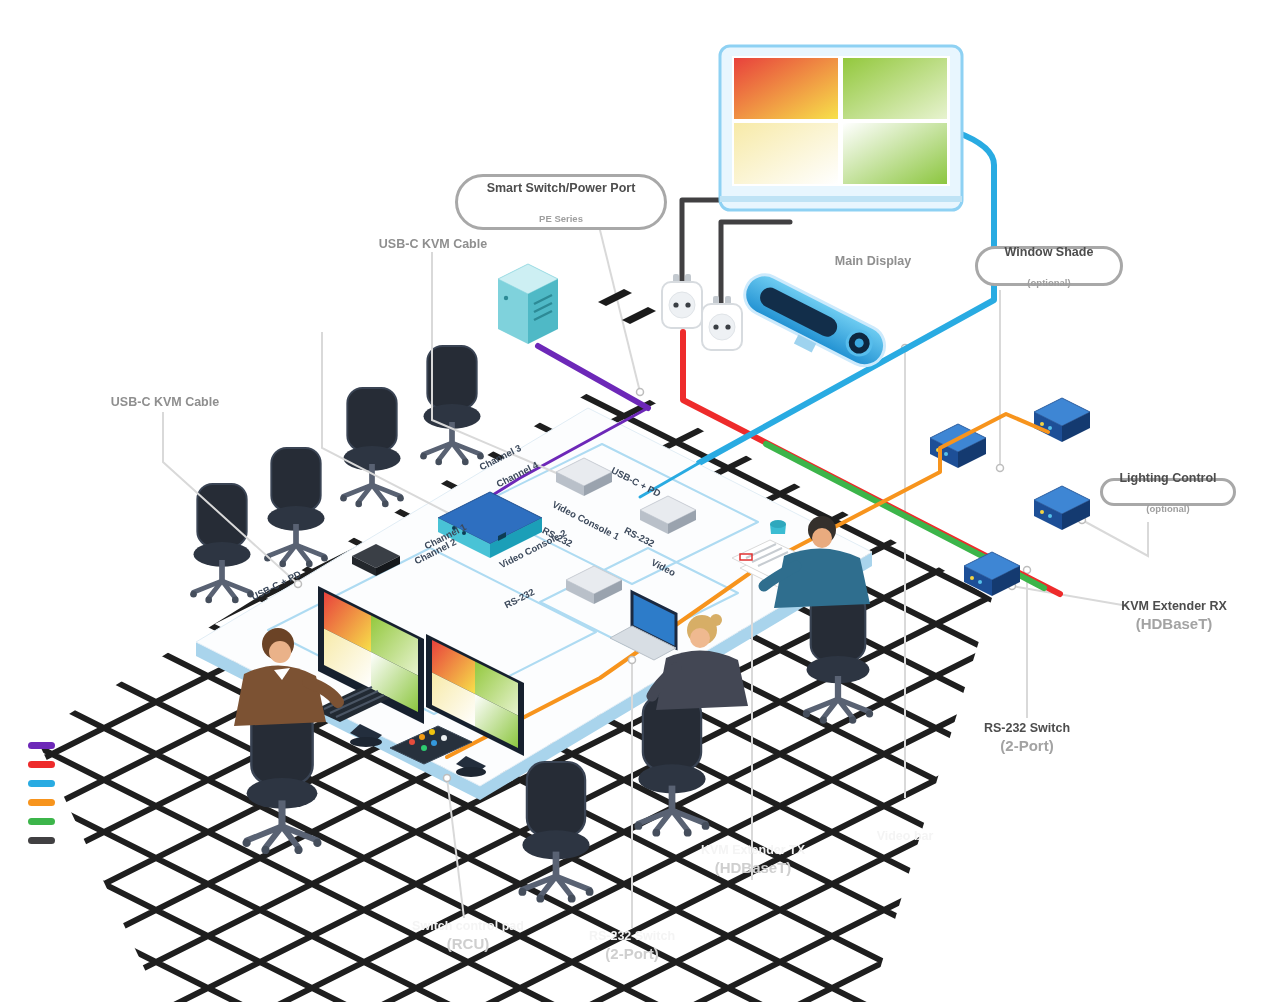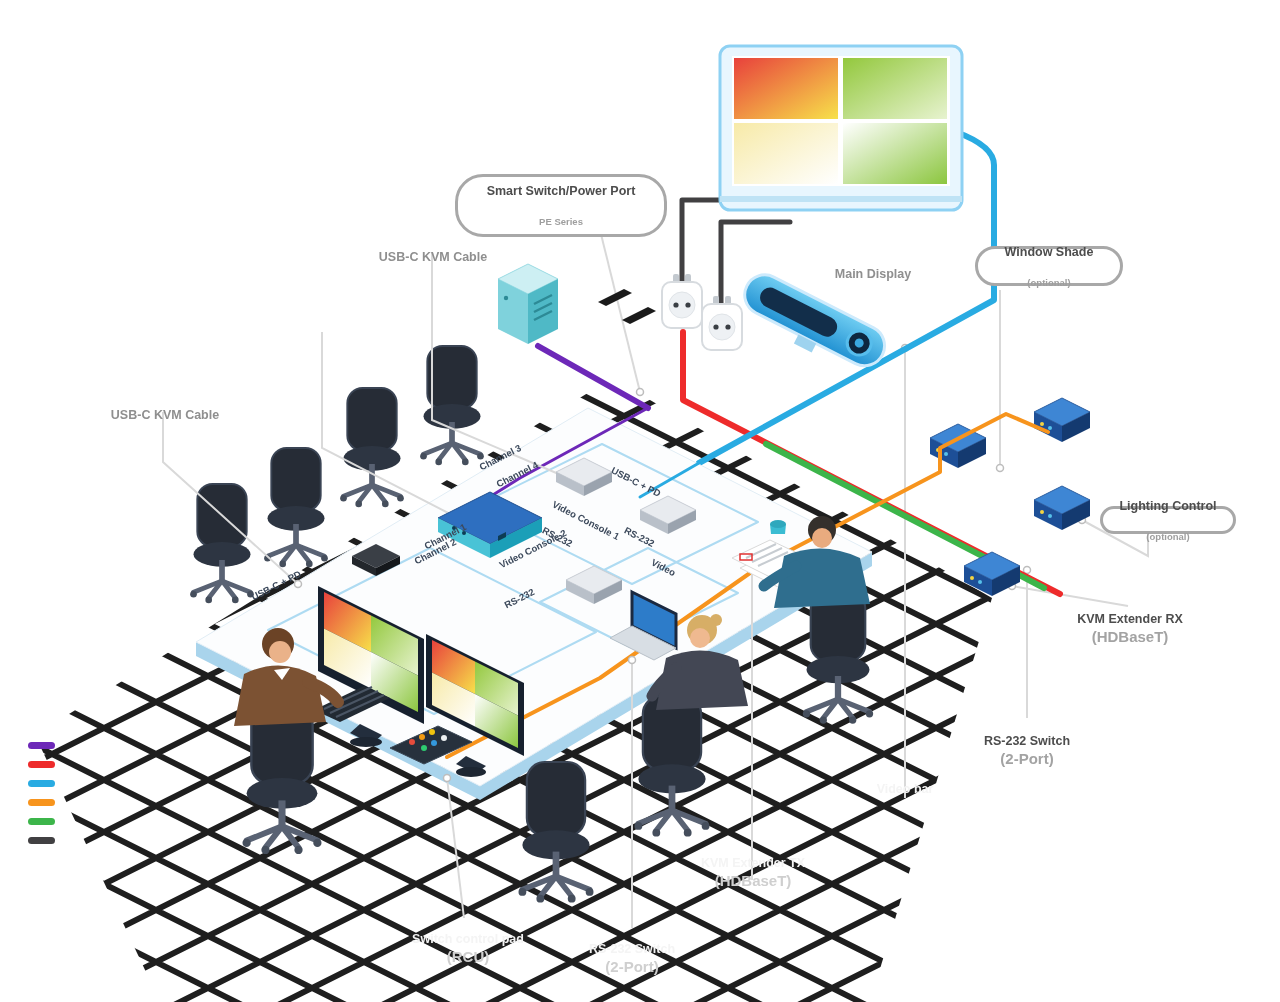--- a/index.html
+++ b/index.html
@@ -4,21 +4,21 @@
 <style>
   html,body{margin:0;padding:0;background:#fff;}
   .stage{position:relative;width:1280px;height:1002px;background:#ffffff;overflow:hidden;
          font-family:"Liberation Sans",sans-serif;}
   svg.scene{position:absolute;left:0;top:0;}
   .callout{position:absolute;border:3px solid #a8a8a8;border-radius:28px;background:#ffffff;
            display:flex;flex-direction:column;align-items:center;justify-content:center;
            text-align:center;padding:3px 10px;box-sizing:border-box;}
   .callout .t{font-weight:700;font-size:12.5px;color:#4d4d4d;white-space:nowrap;}
   .callout .s{font-weight:700;font-size:9.5px;color:#9e9e9e;margin-top:18px;white-space:nowrap;}
-  .flabel{position:absolute;text-align:center;font-weight:700;font-size:12.5px;line-height:1.3;margin-top:13px;}
+  .flabel{position:absolute;text-align:center;font-weight:700;font-size:12.5px;line-height:1.3;}
   .flabel .s{font-size:15px;}
   .flabel.gray .t{color:#8f8f8f;}
   .flabel.dark .t{color:#4d4d4d;} .flabel.dark .s{color:#a3a3a3;}
   .flabel.light .t{color:#f4f4f4;} .flabel.light .s{color:#cfcfcf;}
   .tlabel{position:absolute;font-size:9.5px;font-weight:700;color:#3d4a5c;white-space:nowrap;
           transform-origin:left center;}
   .r-neg{transform:rotate(-27deg);} .r-pos{transform:rotate(27deg);}
   .legend{position:absolute;left:28px;top:742px;display:flex;flex-direction:column;}
   .legend .dash{width:27px;height:7px;border-radius:3.5px;margin-bottom:12px;}
 </style>
@@ -310,51 +310,51 @@
     <path d="M18 60 Q0 76 -6 88" stroke="#434754" stroke-width="11" stroke-linecap="round" fill="none"></path>
   </g>
   <g transform="translate(780,512)">
     <circle cx="42" cy="18" r="14" fill="#35302c"></circle>
     <circle cx="42" cy="26" r="10" fill="#e9ab7f"></circle>
     <path d="M4 44 Q42 28 80 46 L90 92 L-6 96 Z" fill="#2f6e8e"></path>
     <path d="M16 54 Q-6 66 -16 74" stroke="#2f6e8e" stroke-width="11" stroke-linecap="round" fill="none"></path>
   </g>
 </svg>
 
-<div class="callout" style="left:455px;top:174px;width:212px;height:63px">
+<div class="callout" style="left:455px;top:174px;width:212px;height:56px">
   <div class="t">Smart Switch/Power Port</div>
   <div class="s">PE Series</div>
 </div>
 <div class="callout" style="left:975px;top:246px;width:148px;height:40px">
   <div class="t">Window Shade</div>
   <div class="s">(optional)</div>
 </div>
-<div class="callout" style="left:1100px;top:506px;width:136px;height:28px">
+<div class="callout" style="left:1100px;top:478px;width:136px;height:28px">
   <div class="t">Lighting Control</div>
   <div class="s">(optional)</div>
 </div>
 
 <div class="flabel gray" style="left:368px;top:236px;width:130px">
   <div class="t">USB-C KVM Cable</div>
 </div>
 <div class="flabel gray" style="left:100px;top:394px;width:130px">
   <div class="t">USB-C KVM Cable</div>
 </div>
 <div class="flabel gray" style="left:818px;top:253px;width:110px">
   <div class="t">Main Display</div>
 </div>
-<div class="flabel dark" style="left:1060px;top:598px;width:140px">
+<div class="flabel dark" style="left:1104px;top:598px;width:140px">
   <div class="t">KVM Extender RX</div>
   <div class="s">(HDBaseT)</div>
 </div>
 <div class="flabel dark" style="left:965px;top:720px;width:124px">
   <div class="t">RS-232 Switch</div>
   <div class="s">(2-Port)</div>
 </div>
-<div class="flabel light" style="left:860px;top:768px;width:90px">
+<div class="flabel light" style="left:860px;top:828px;width:90px">
   <div class="t">Video bar</div>
 </div>
 <div class="flabel light" style="left:685px;top:842px;width:136px">
   <div class="t">KVM Extender TX</div>
   <div class="s">(HDBaseT)</div>
 </div>
 <div class="flabel light" style="left:570px;top:928px;width:124px">
   <div class="t">RS-232 Switch</div>
   <div class="s">(2-Port)</div>
 </div>

